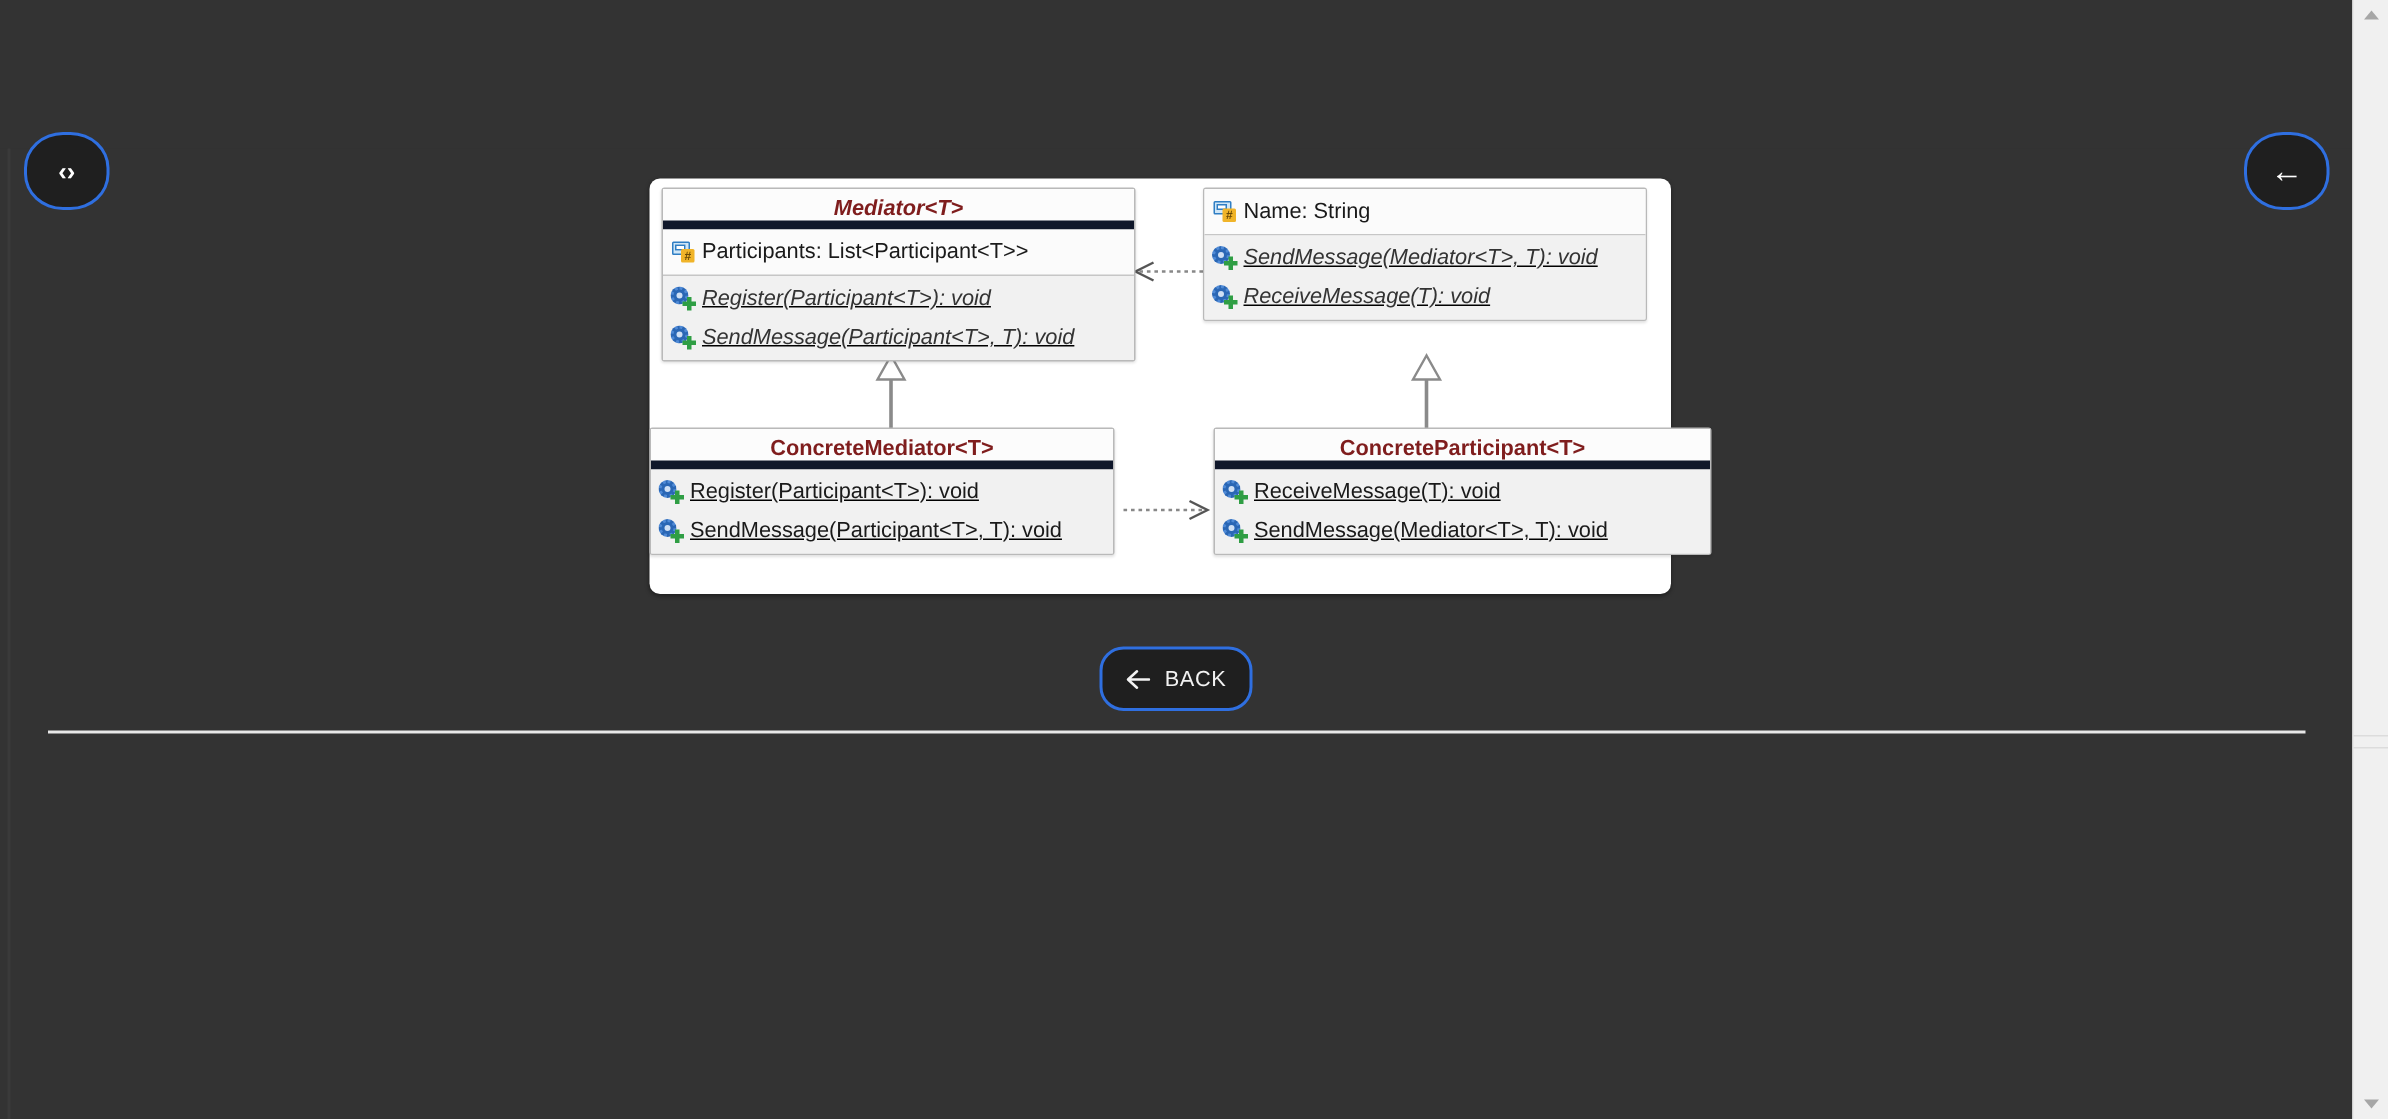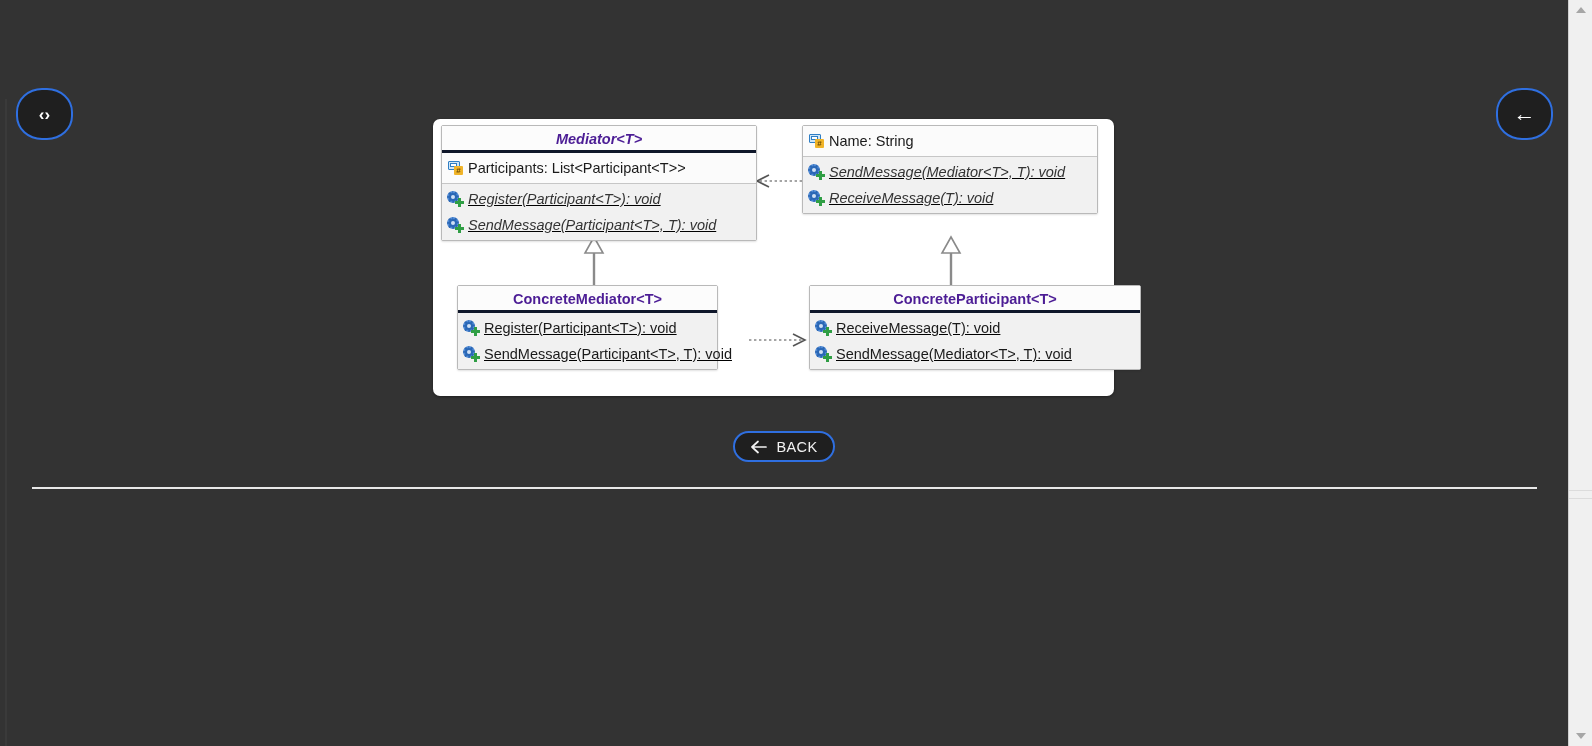--- a/index.html
+++ b/index.html
@@ -88,23 +88,23 @@
     border: 1px solid #b9b9b9;
     border-radius: 2px;
     box-shadow: 0 1px 2px rgba(0,0,0,.12);
   }
   .uml-title {
     height: 27px;
     line-height: 27px;
     text-align: center;
     font-size: 14.5px;
     font-weight: bold;
-    color: #4c1d95;
+    color: #7f1d1d;
     background: #fcfcfc;
-    border-bottom: 3px solid #0f172a;
+    border-bottom: 6px solid #0f172a;
     white-space: nowrap;
     overflow: hidden;
   }
   .uml-title.abstract { font-style: italic; }
   .uml-section { padding: 2px 0 2px 0; }
   .uml-section.fields  { background: #fbfbfb; border-bottom: 1px solid #c6c6c6; }
   .uml-section.methods { background: #f1f1f1; text-decoration: underline; }
   .uml-row {
     display: flex;
     align-items: center;
@@ -174,21 +174,21 @@
     left: 0; top: 332px;
     width: 1568px;
     display: flex;
     justify-content: center;
     gap: 12px;
   }
   .action-btn {
     display: flex;
     align-items: center;
     gap: 9px;
-    height: 31px;
+    height: 43px;
     padding: 0 15px;
     background: #1f1f1f;
     border: 2px solid #2f6fe0;
     border-radius: 16px;
     color: #f2f2f2;
     font-size: 14.5px;
     letter-spacing: .4px;
     cursor: pointer;
     white-space: nowrap;
   }
@@ -338,21 +338,21 @@
               <span class="mi-gear"></span>
                 <span class="mi-gear-hole"></span>
               <span class="mi-plus-v"></span>
                 <span class="mi-plus-h"></span>
             </span>
             <span>ReceiveMessage(T): void</span>
           </div>
         </div>
       </div>
 
-      <div class="uml-box" style="left:24px; top:166px; width:261px;">
+      <div class="uml-box" style="left:0; top:166px; width:310px;">
         <div class="uml-title">ConcreteMediator&lt;T&gt;</div>
         <div class="uml-section methods">
           <div class="uml-row">
             <span class="member-icon icon-method">
               <span class="mi-gear"></span>
                 <span class="mi-gear-hole"></span>
               <span class="mi-plus-v"></span>
                 <span class="mi-plus-h"></span>
             </span>
             <span>Register(Participant&lt;T&gt;): void</span>

